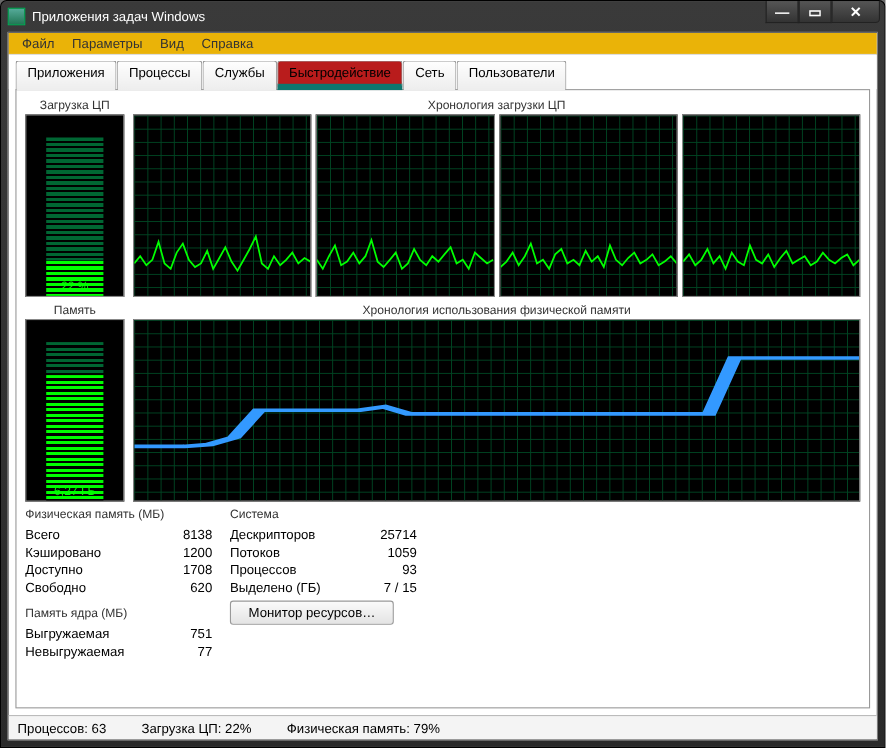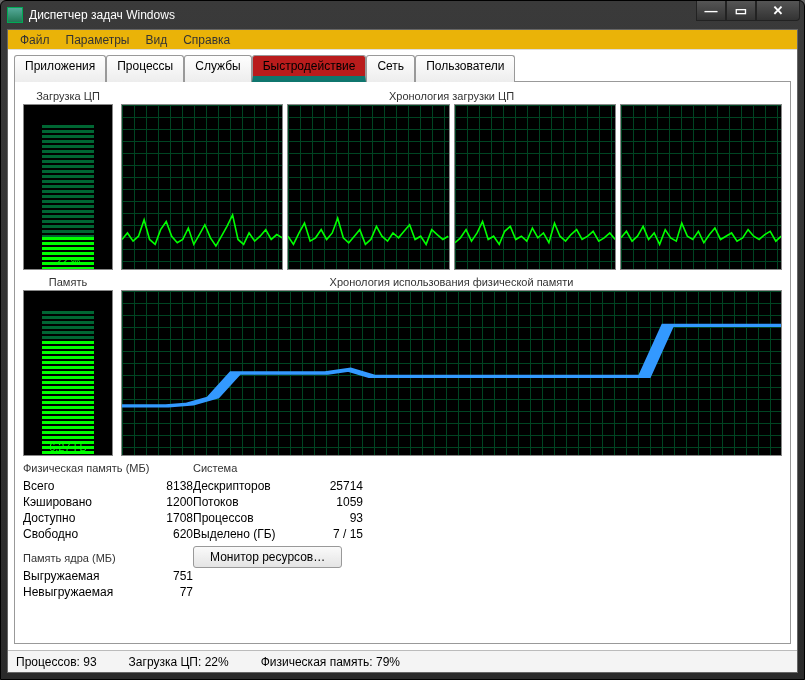--- a/index.html
+++ b/index.html
@@ -27,36 +27,36 @@
 .meter .bars .fill { background: repeating-linear-gradient(#0f0 0 3px, #000 3px 5px); width: 100%; }
 .meter .bars .empty { background: repeating-linear-gradient(#063 0 3px, #000 3px 5px); width: 100%; }
 .meter .val { position: absolute; bottom: 2px; color: #0f0; font-size: 11px; }
 .graphgroup { flex: 1; display: flex; flex-direction: column; }
 .graphs { flex: 1; display: flex; gap: 4px; }
 .graph { flex: 1; background: #000; border: 1px solid #888; position: relative; overflow: hidden; }
 .grid { position: absolute; inset: 0; background-image: linear-gradient(#042 1px, transparent 1px), linear-gradient(90deg, #042 1px, transparent 1px); background-size: 12px 12px; }
 .graph svg { position: absolute; inset: 0; width: 100%; height: 100%; }
 .cpuline { stroke: #0f0; stroke-width: 1; fill: none; }
 .memline { stroke: #39f; stroke-width: 2; fill: none; }
-.statsrow { display: flex; gap: 0; }
+.statsrow { display: flex; gap: 16px; }
 .statgroup { }
 .statgroup .hdr { font-size: 11px; color: #333; margin-bottom: 4px; }
 .stattable { }
 .stattable .r { display: flex; justify-content: space-between; gap: 20px; font-size: 11px; line-height: 16px; min-width: 170px; }
 .rmbtn { padding: 3px 16px; border: 1px solid #999; background: linear-gradient(#fafafa,#e4e4e4); border-radius: 3px; margin-top: 4px; align-self: flex-start; }
 .statusbar { height: 22px; border-top: 1px solid #bbb; display: flex; align-items: center; padding: 0 8px; gap: 32px; font-size: 11px; background: #f4f4f4; }
 .sbcell { }
 </style>
 </head>
 <body>
 
 <div class="window">
   <div class="titlebar">
     <div class="icon"></div>
-    <div class="title">Диспетчер задач Windows</div>
+    <div class="title">Приложения задач Windows</div>
     <div class="winbtns">
       <div class="winbtn">—</div>
       <div class="winbtn">▭</div>
       <div class="winbtn close">✕</div>
     </div>
   </div>
   <div class="client">
     <div class="menubar">
       <span>Файл</span>
       <span>Параметры</span>
@@ -197,18 +197,18 @@
                   <span>7 / 15</span>
                 </div>
             </div>
           </div>
           <button class="rmbtn">Монитор ресурсов…</button>
         </div>
       </div>
 
     </div>
     <div class="statusbar">
-      <div class="sbcell">Процессов: 93</div>
+      <div class="sbcell">Процессов: 63</div>
       <div class="sbcell">Загрузка ЦП: 22%</div>
       <div class="sbcell">Физическая память: 79%</div>
     </div>
   </div>
 </div>
 
 </body></html>

